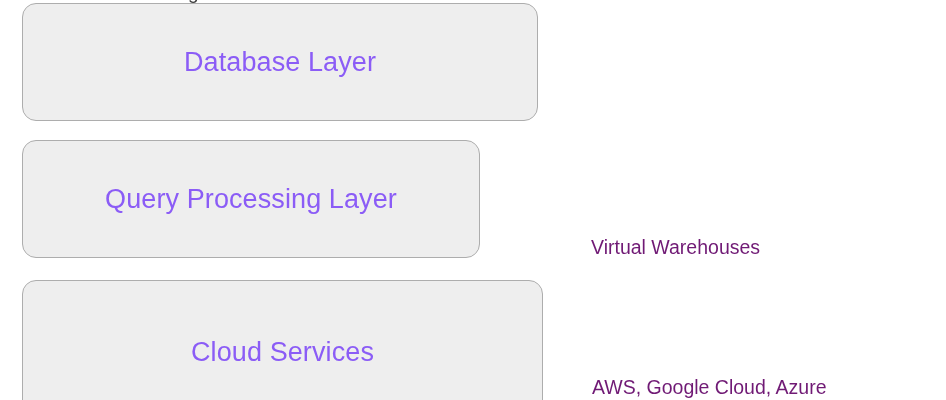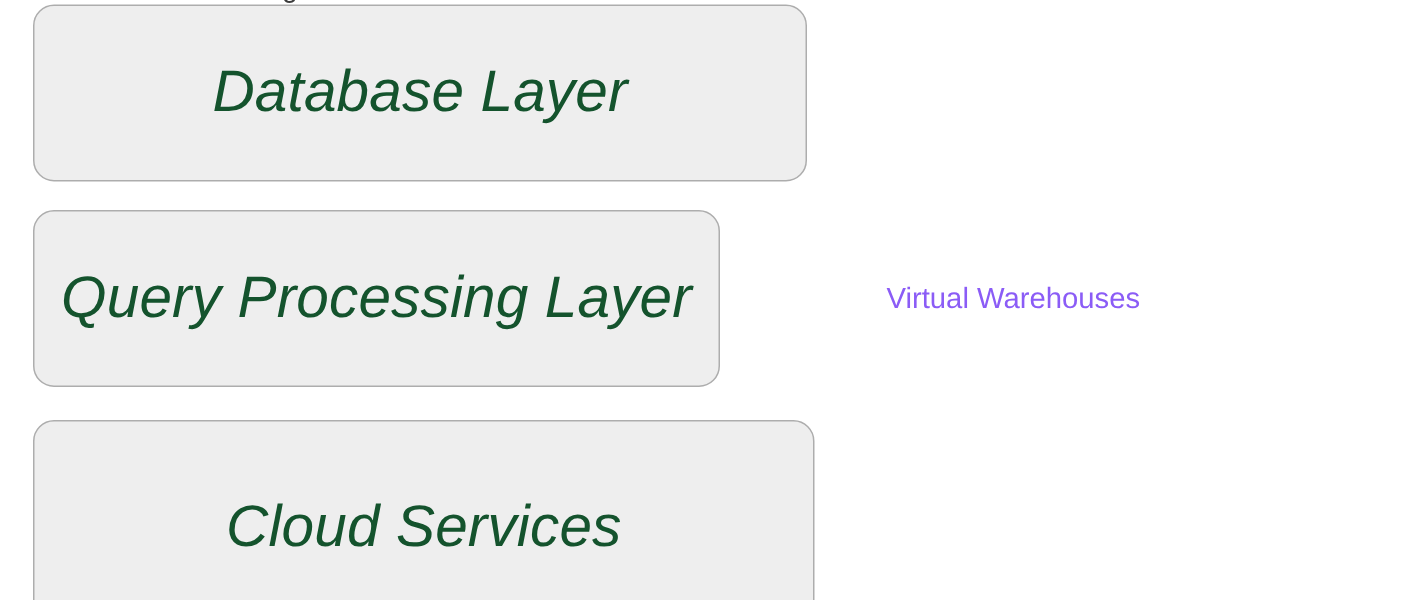--- a/index.html
+++ b/index.html
@@ -37,39 +37,39 @@
     position: absolute;
     box-sizing: border-box;
     background: #eeeeee;
     border: 1.5px solid #adadad;
     border-radius: 14px;
     display: flex;
     align-items: center;
     justify-content: center;
   }
   .layer-box .layer-label {
-    font-size: 39px;
+    font-size: 27px;
     line-height: 38px;
-    color: #14532d;
+    color: #8b5cf6;
     letter-spacing: 0.1px;
     white-space: nowrap;
-    font-style: italic;
   }
 
   #box-database-layer       { left: 22px; top: 3px;   width: 516px; height: 118px; }
   #box-query-processing     { left: 22px; top: 140px; width: 458px; height: 118px; }
   #box-cloud-services       { left: 22px; top: 280px; width: 521px; height: 144px; }
 
   
   .annotation {
     position: absolute;
     font-size: 19.5px;
     line-height: 23px;
-    color: #8b5cf6;
+    color: #701a75;
     white-space: nowrap;
+    margin-top: 48px;
   }
   #annotation-virtual-warehouses { left: 591px; top: 188px; }
   #annotation-cloud-providers    { left: 592px; top: 328px; }
 </style>
 </head>
 <body>
 
 <div id="canvas">
 
   <div class="top-clipped-label">g</div>
@@ -81,14 +81,15 @@
   <div class="layer-box" id="box-query-processing">
     <span class="layer-label">Query Processing Layer</span>
   </div>
 
   <div class="layer-box" id="box-cloud-services">
     <span class="layer-label">Cloud Services</span>
   </div>
 
   <div class="annotation" id="annotation-virtual-warehouses">Virtual Warehouses</div>
 
+  <div class="annotation" id="annotation-cloud-providers">AWS, Google Cloud, Azure</div>
 
 </div>
 
 </body></html>

